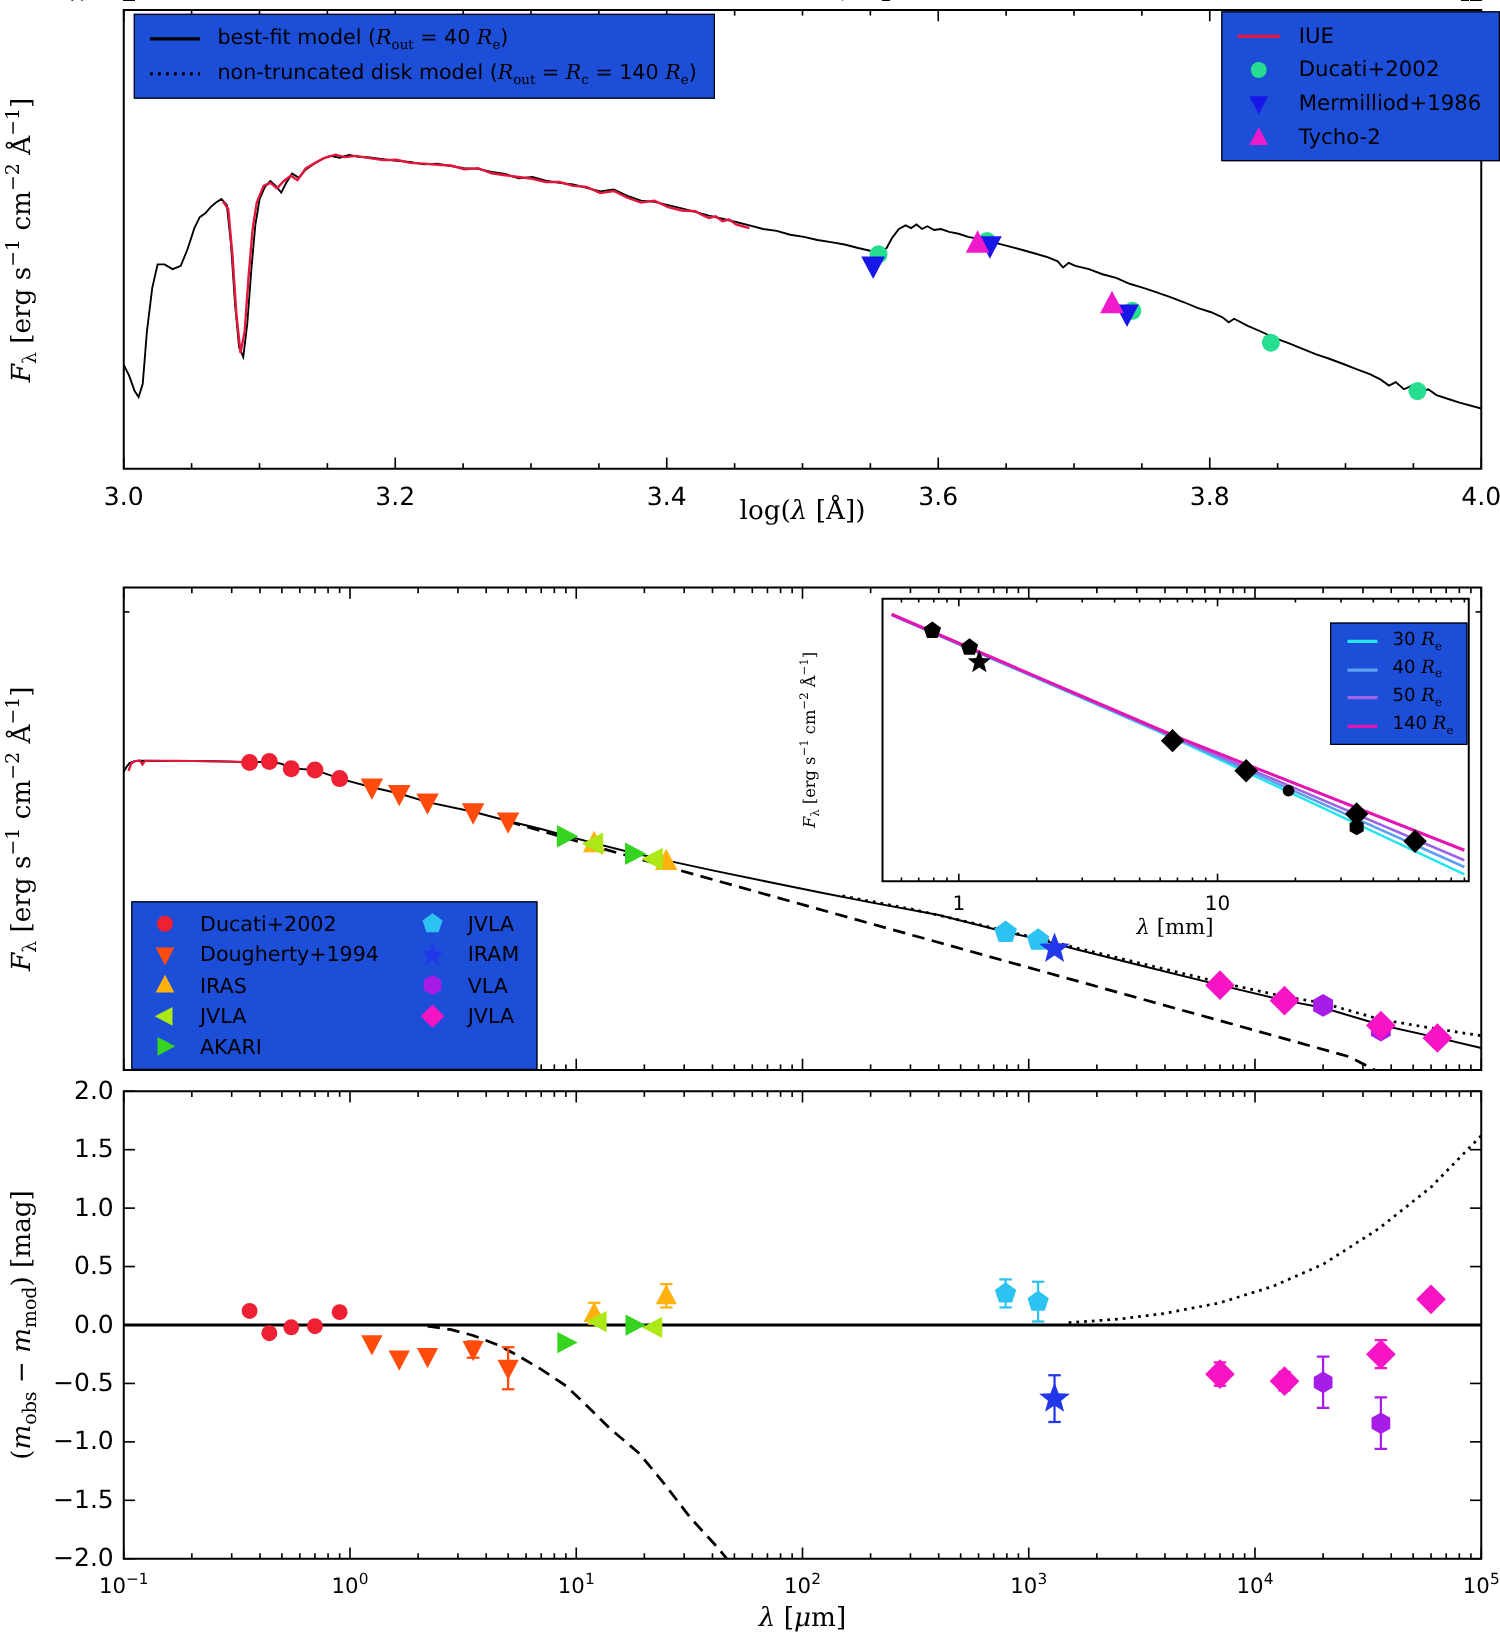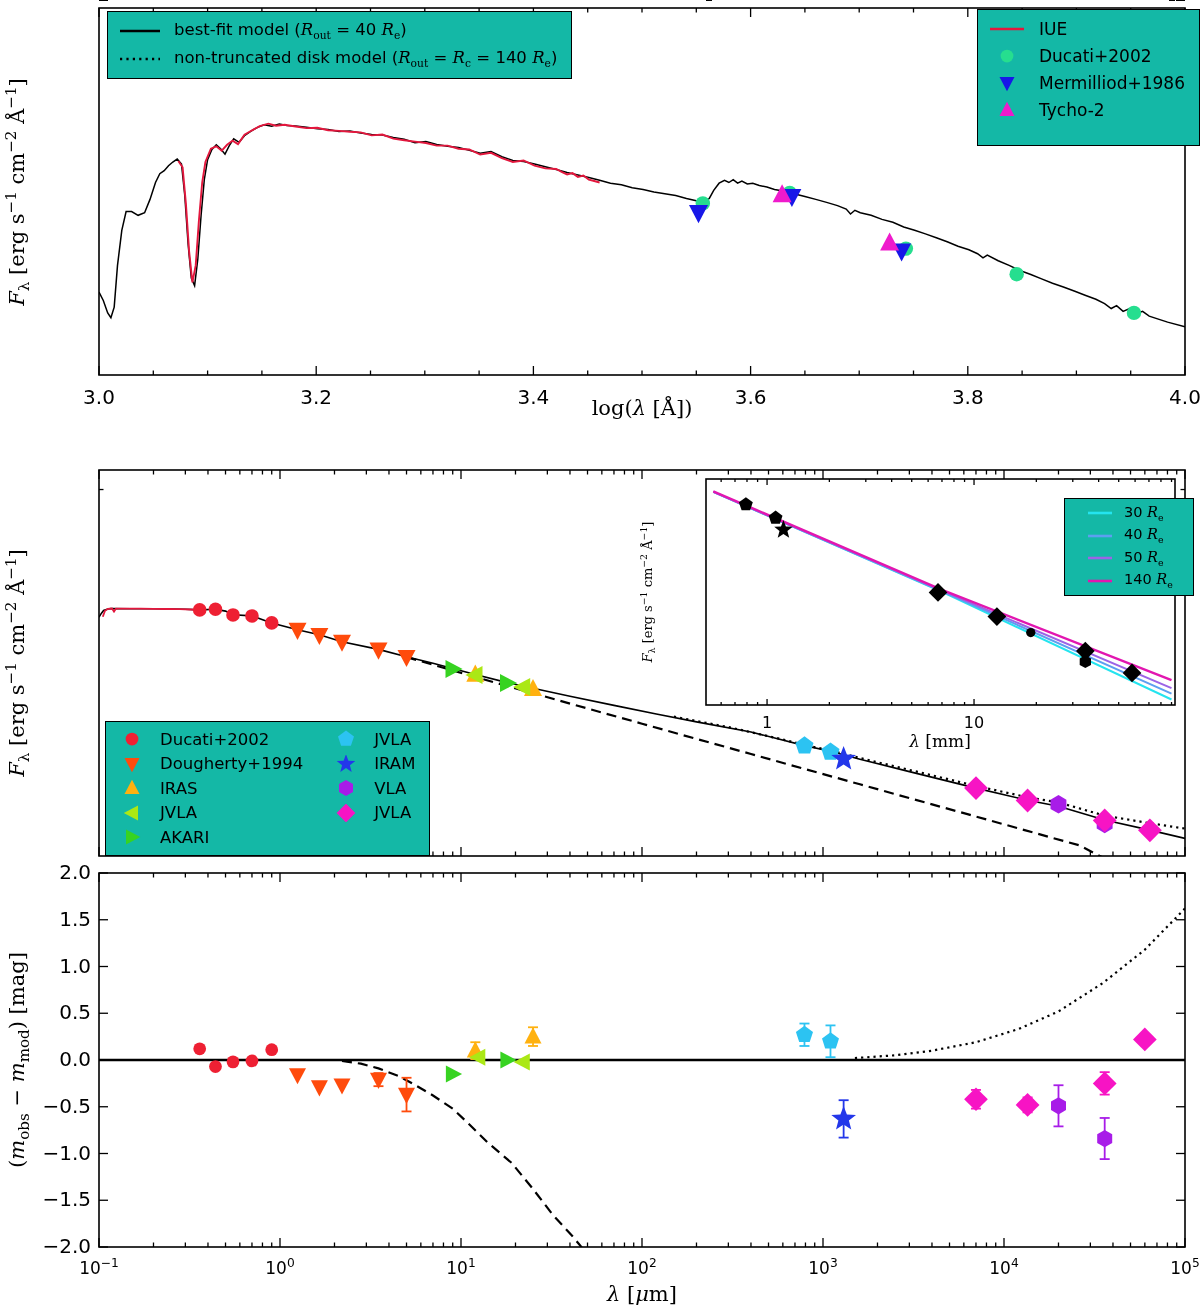--- a/index.html
+++ b/index.html
@@ -1,31 +1,31 @@
 <!DOCTYPE html>
 <html><head>
 <meta charset="utf-8">
 <style>
   html,body{margin:0;padding:0;background:#fff;}
   #fig{position:relative;width:1200px;height:1311px;background:#ffffff;overflow:hidden;
        font-family:"DejaVu Sans",sans-serif;}
   svg{position:absolute;left:0;top:0;}
-  .legend{position:absolute;background:#14b8a6;border:1.8px solid #000;box-sizing:border-box;}
+  .legend{position:absolute;background:#1d4ed8;border:1.8px solid #000;box-sizing:border-box;}
   .lrow{display:flex;align-items:center;}
   .lrow svg{position:static;flex:0 0 auto;}
   .lab{white-space:nowrap;color:#000;}
   .mi{font-family:"DejaVu Serif",serif;font-style:italic;}
   .lab sub{font-size:0.65em;font-family:"DejaVu Serif",serif;}
   #lg-top-left{left:107px;top:11px;padding:5px 14px 5px 9px;}
   #lg-top-left .lrow{height:28px;gap:11px;font-size:16.5px;}
-  #lg-top-right{left:977px;top:9px;padding:5px 14px 22px 9px;}
+  #lg-top-right{left:977px;top:9px;padding:5px 14px 5px 9px;}
   #lg-top-right .lrow{height:27px;gap:12px;font-size:17px;}
   #lg-middle{left:105px;top:721px;padding:5px 14px 5px 9px;display:flex;gap:26px;}
   #lg-middle .lrow{height:24.5px;gap:11px;font-size:16.5px;}
-  #lg-inset{left:1064px;top:498px;padding:3px 20px;}
+  #lg-inset{left:1064px;top:498px;padding:3px 10px;}
   #lg-inset .lrow{height:22.5px;gap:9px;font-size:14.5px;}
 </style>
 </head>
 <body>
 
 <div id="fig">
   <svg id="plot" width="1200" height="1311" viewBox="0 0 1200 1311">
       <defs>
         <clipPath id="clip-top">
           <rect x="99" y="8" width="1086" height="367"></rect>

